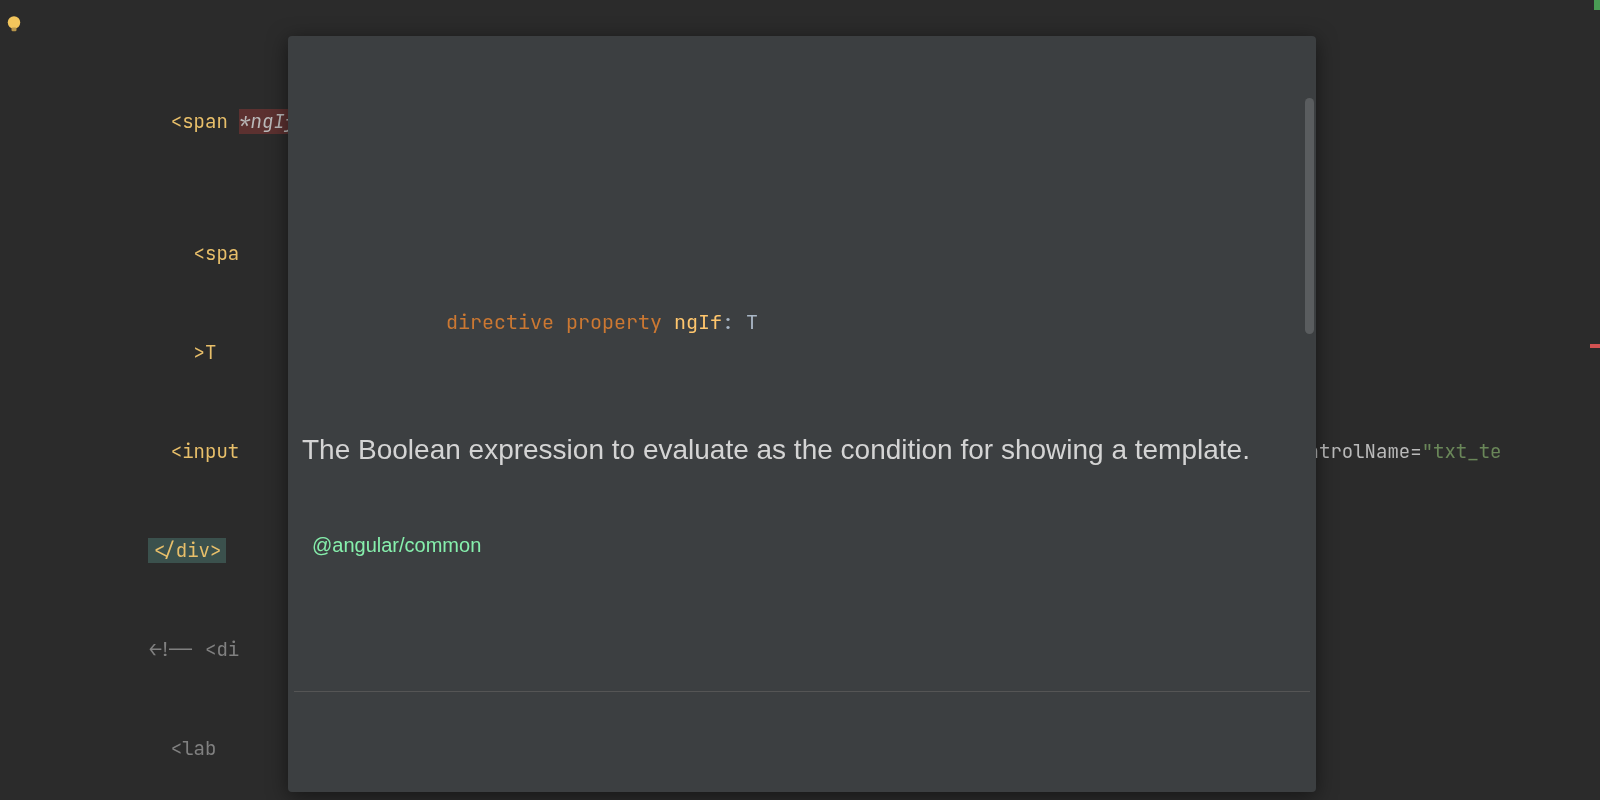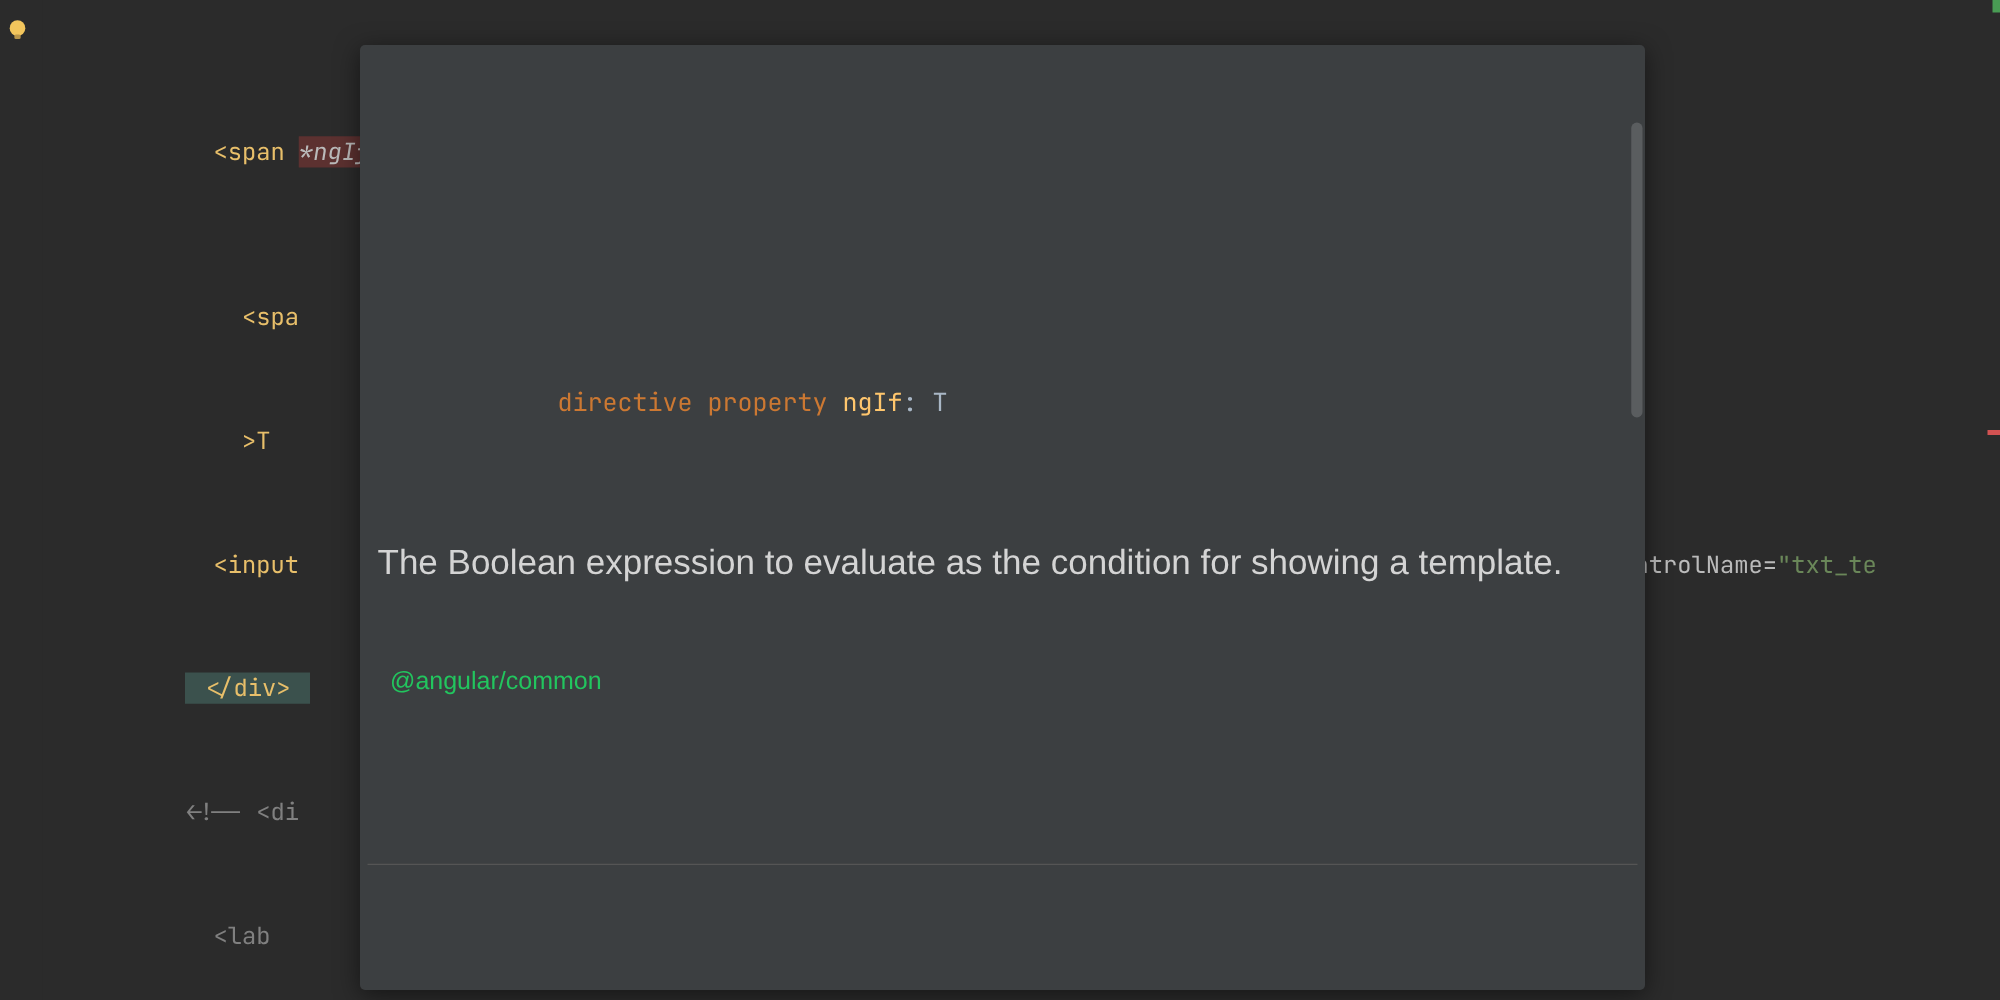--- a/index.html
+++ b/index.html
@@ -61,21 +61,21 @@
   .line { height: 33px; }
   .tag { color: var(--tag); }
   .attr { color: var(--attr); }
   .str { color: var(--string); }
   .punct { color: var(--punct); }
   .dim { color: var(--text-dim); }
   .field { color: #9876aa; }
   .close-hl {
     background: #3b514d;
     color: var(--tag);
-    padding: 0 16px;
+    padding: 0 5px;
   }
   .ngif-red {
     background: #5c3130;
     font-style: italic;
     color: #bababa;
   }
   .caret {
     display: inline-block;
     width: 1px; height: 24px;
     background: var(--caret);
@@ -122,21 +122,21 @@
   }
   .sig .k { color: var(--orange); }
   .sig .n { color: #ffc66d; }
   .sig .t { color: #a9b7c6; }
   .desc {
     color: #d4d4d4;
     padding-top: 4px;
     font-size: 28px;
   }
   .loc {
-    color: #22c55e;
+    color: #86efac;
     padding: 6px 0 10px 10px;
     font-size: 20px;
   }
   .hr {
     height: 1px;
     background: #555;
     margin: 0 6px;
   }
   .right-err {
     position: absolute;

